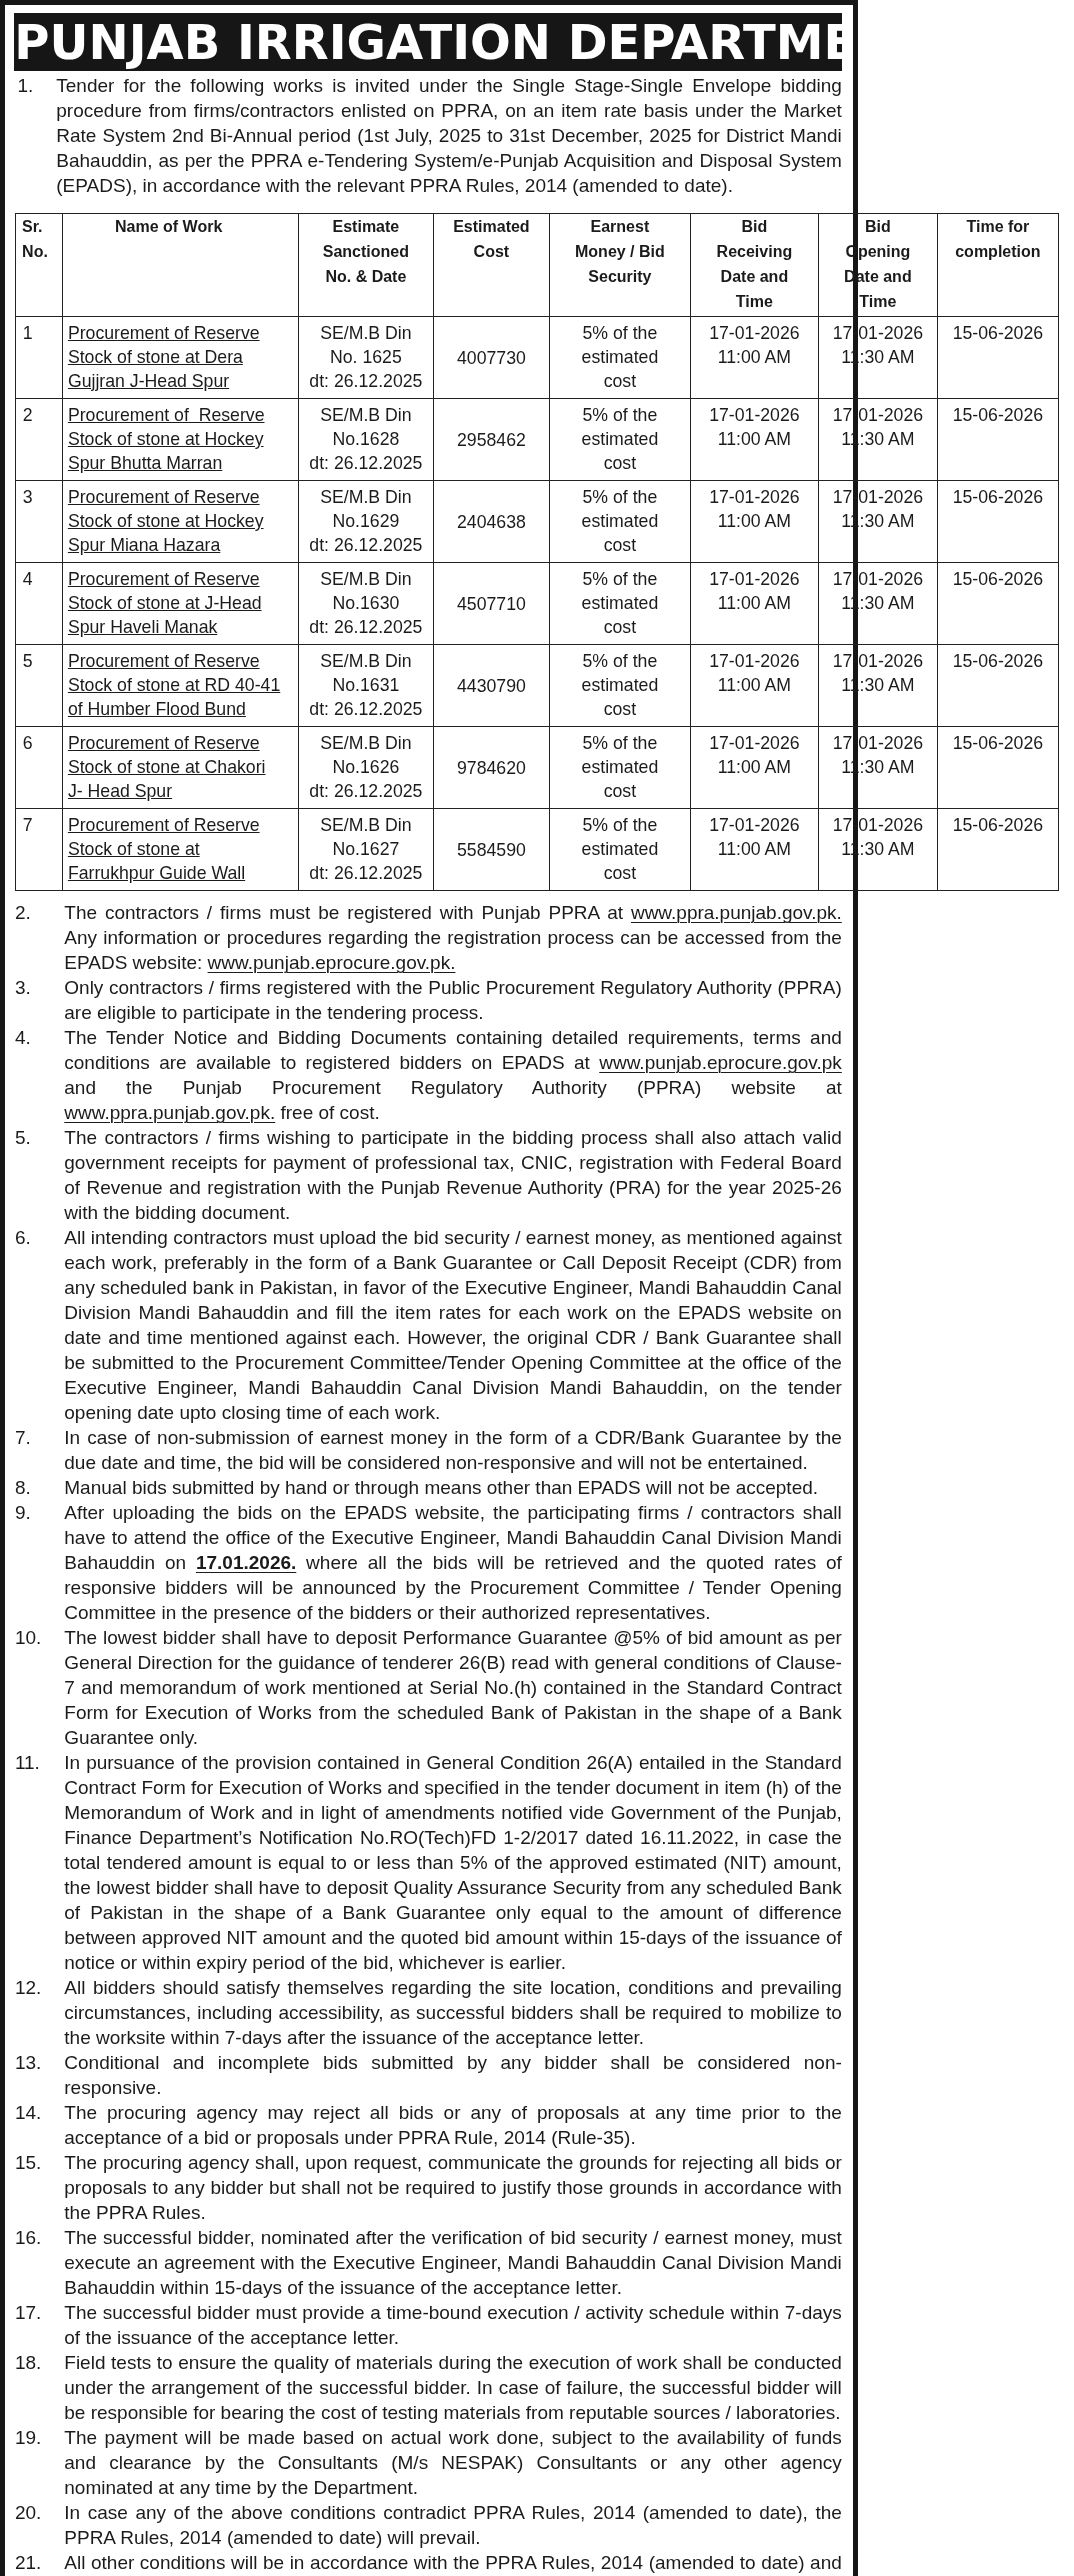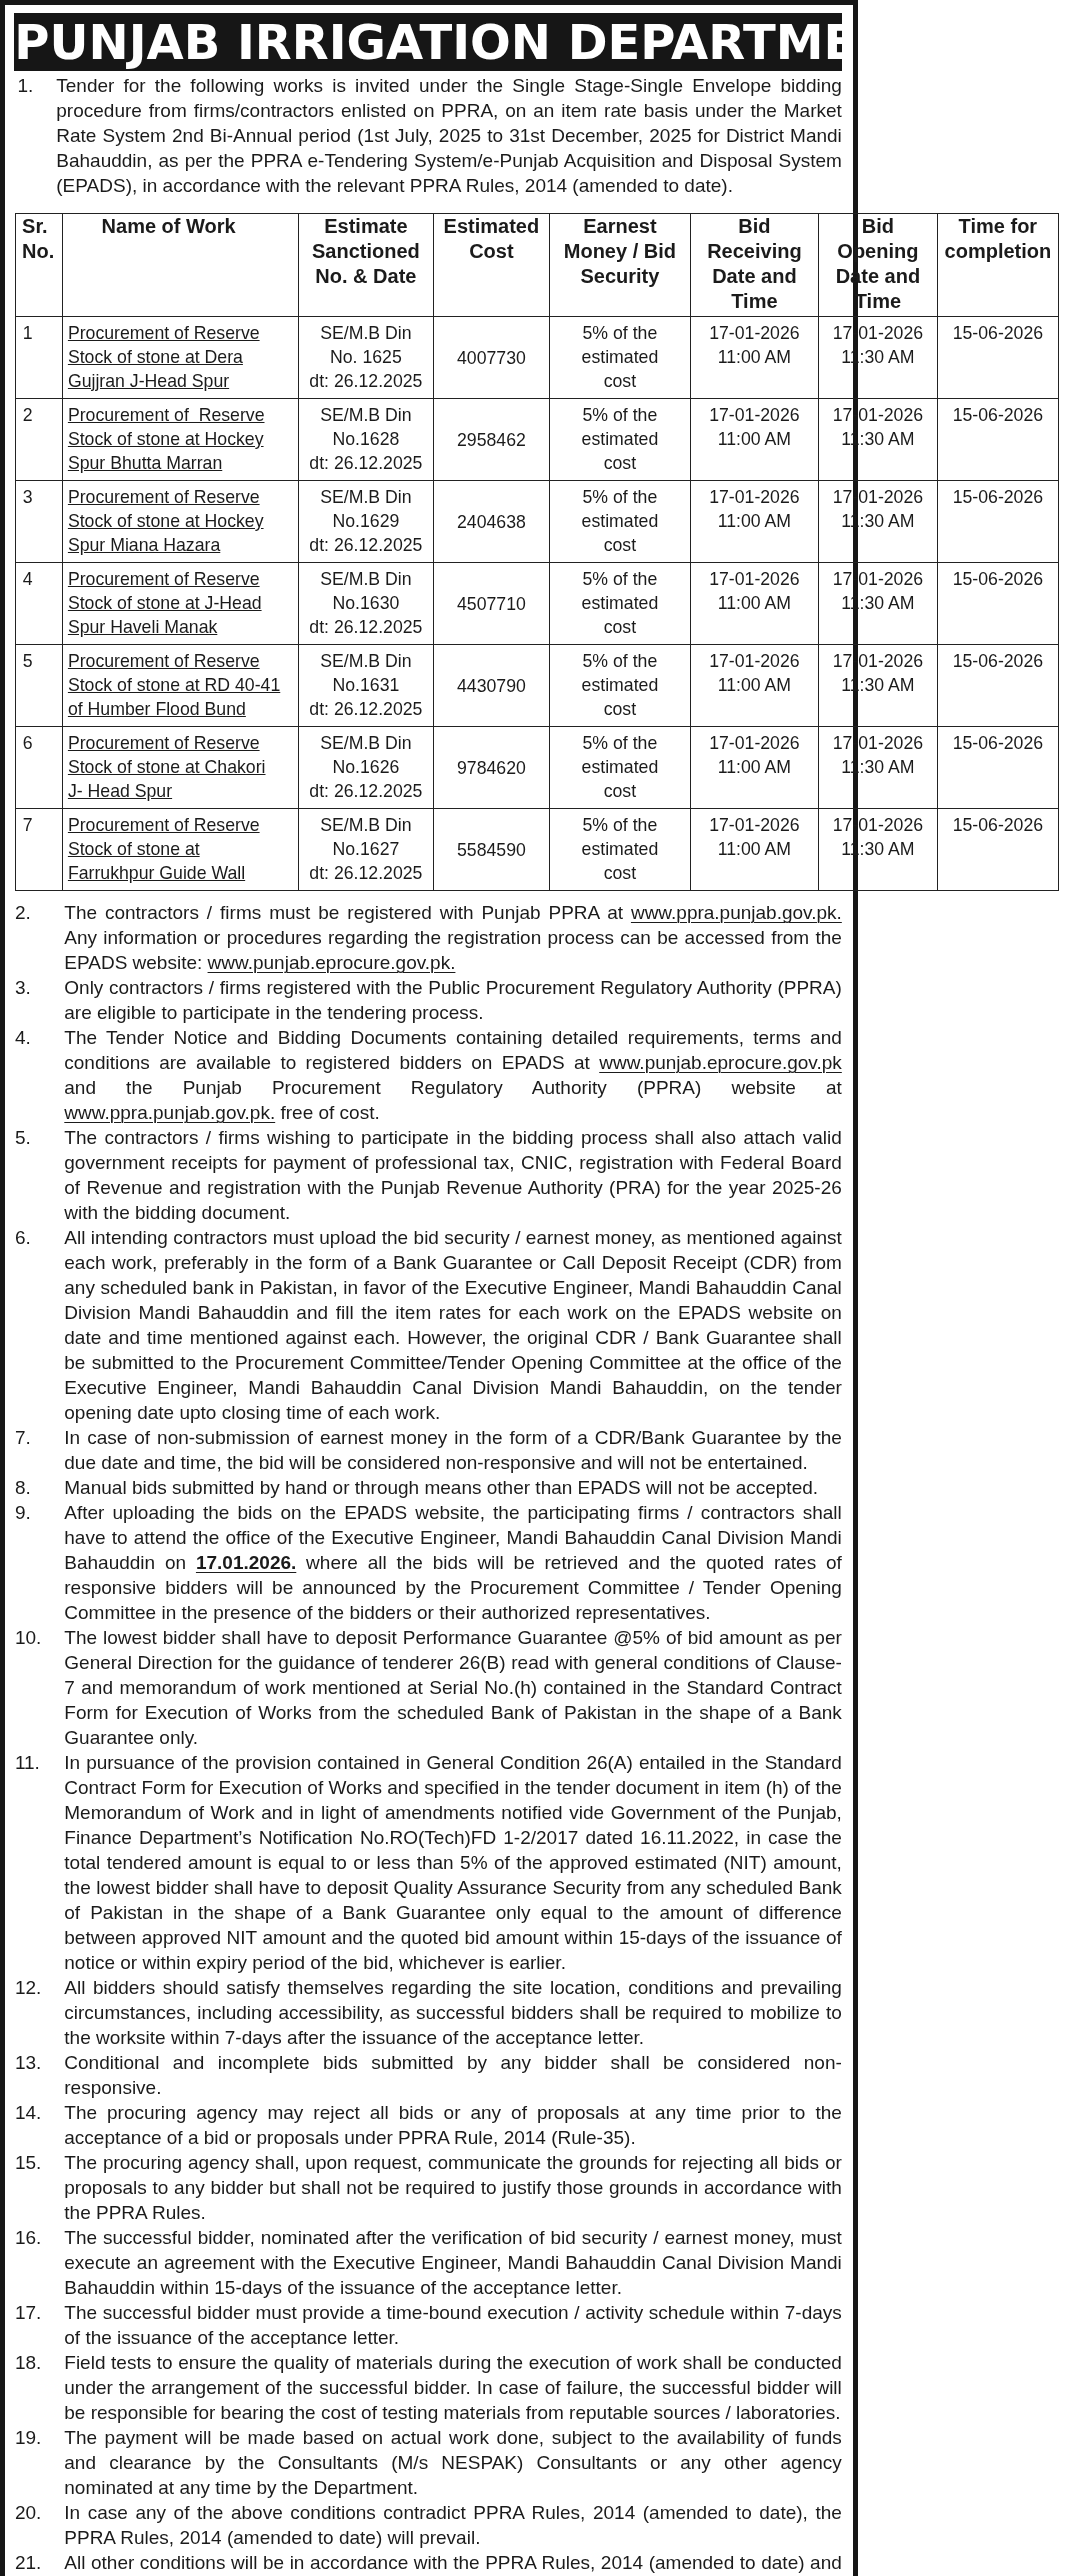--- a/index.html
+++ b/index.html
@@ -41,21 +41,21 @@
     width: 1043px; margin: 15px 0 0 0.6px;
     border: 1.2px solid var(--rule);
   }
   .works th, .works td {
     border-left: 0.9px solid var(--rule); border-right: 0.9px solid var(--rule);
     border-top: 1.6px solid var(--rule); border-bottom: 1.6px solid var(--rule);
     vertical-align: top; white-space: pre; overflow: hidden;
   }
   .works tr.hdr { height: 103px; }
   .works th {
-    font-weight: bold; font-size: 20px; line-height: 25px;
+    font-weight: bold; font-size: 16px; line-height: 25px;
     padding: 0 2.5px; text-align: center; margin-left: 48px;
   }
   .works th.left { text-align: left; padding-left: 6.2px; }
   .works th.name { padding-right: 26px; }
   .works tr.row { height: 82px; }
   .works td { font-size: 17.7px; line-height: 24px; padding: 3.7px 3.7px 0; text-align: center; }
   .works td.sr { text-align: left; padding-left: 6.8px; }
   .works td.work { text-align: left; padding-left: 5px; text-decoration: underline; }
   .works td.cost { vertical-align: middle; padding-top: 0; margin-left: 25px; }
   

